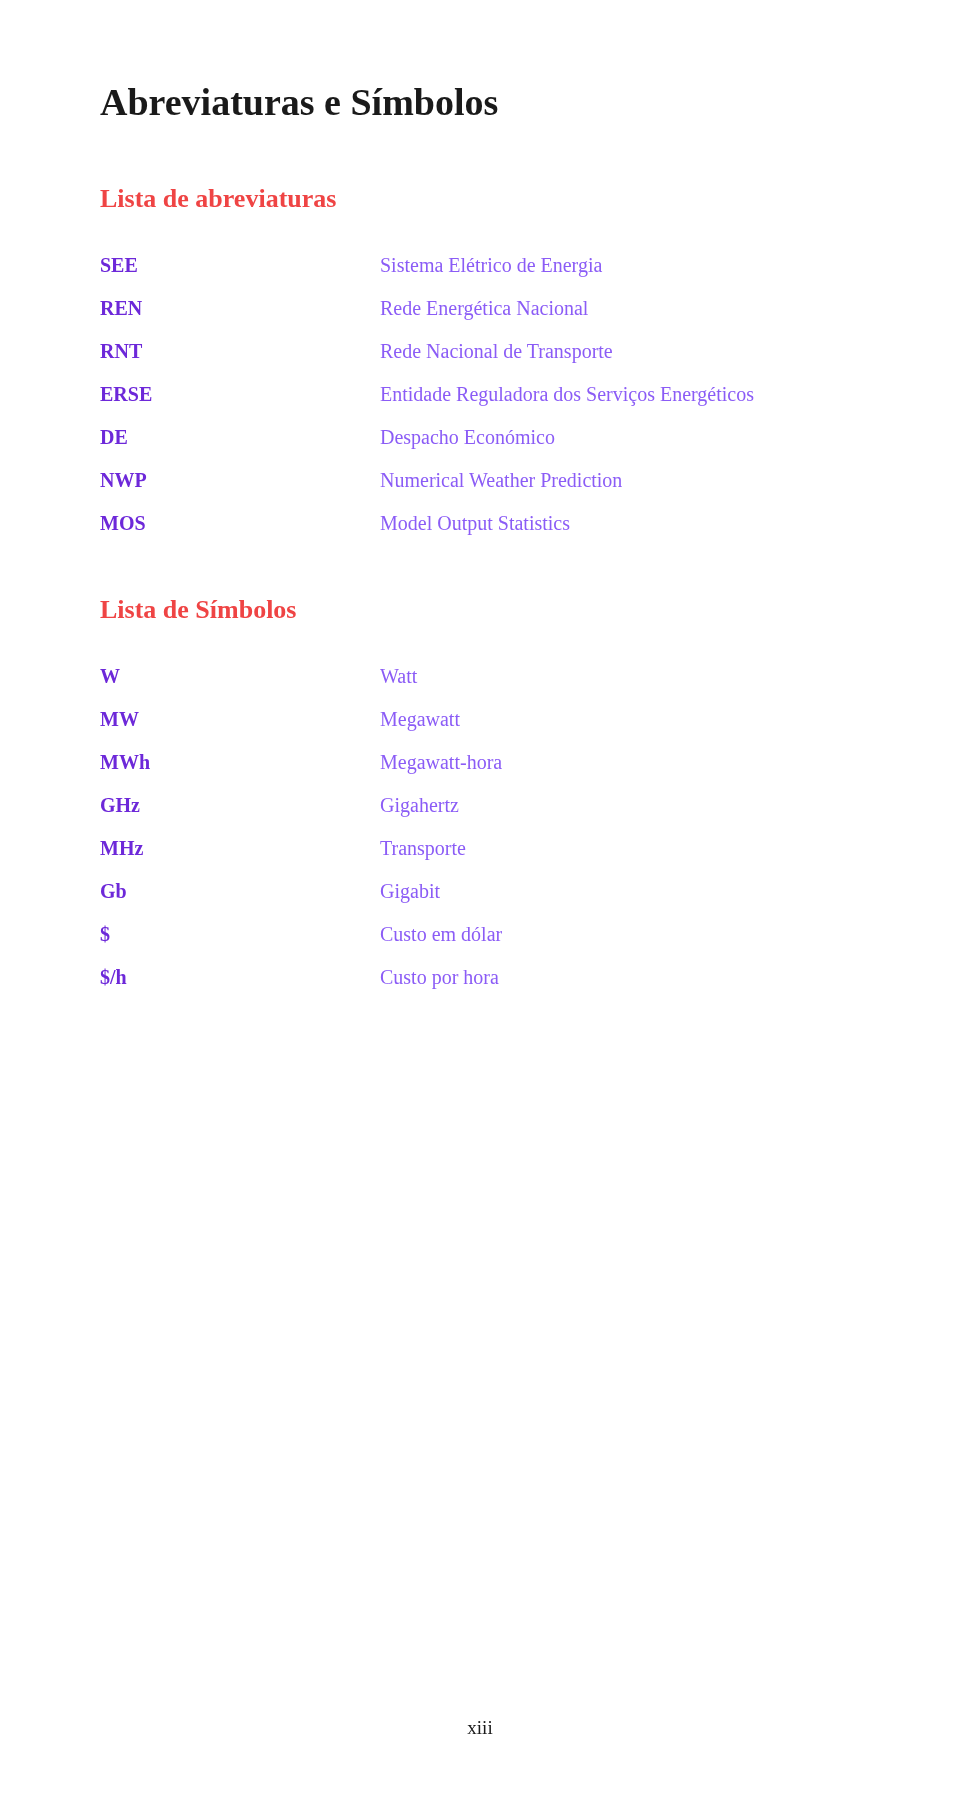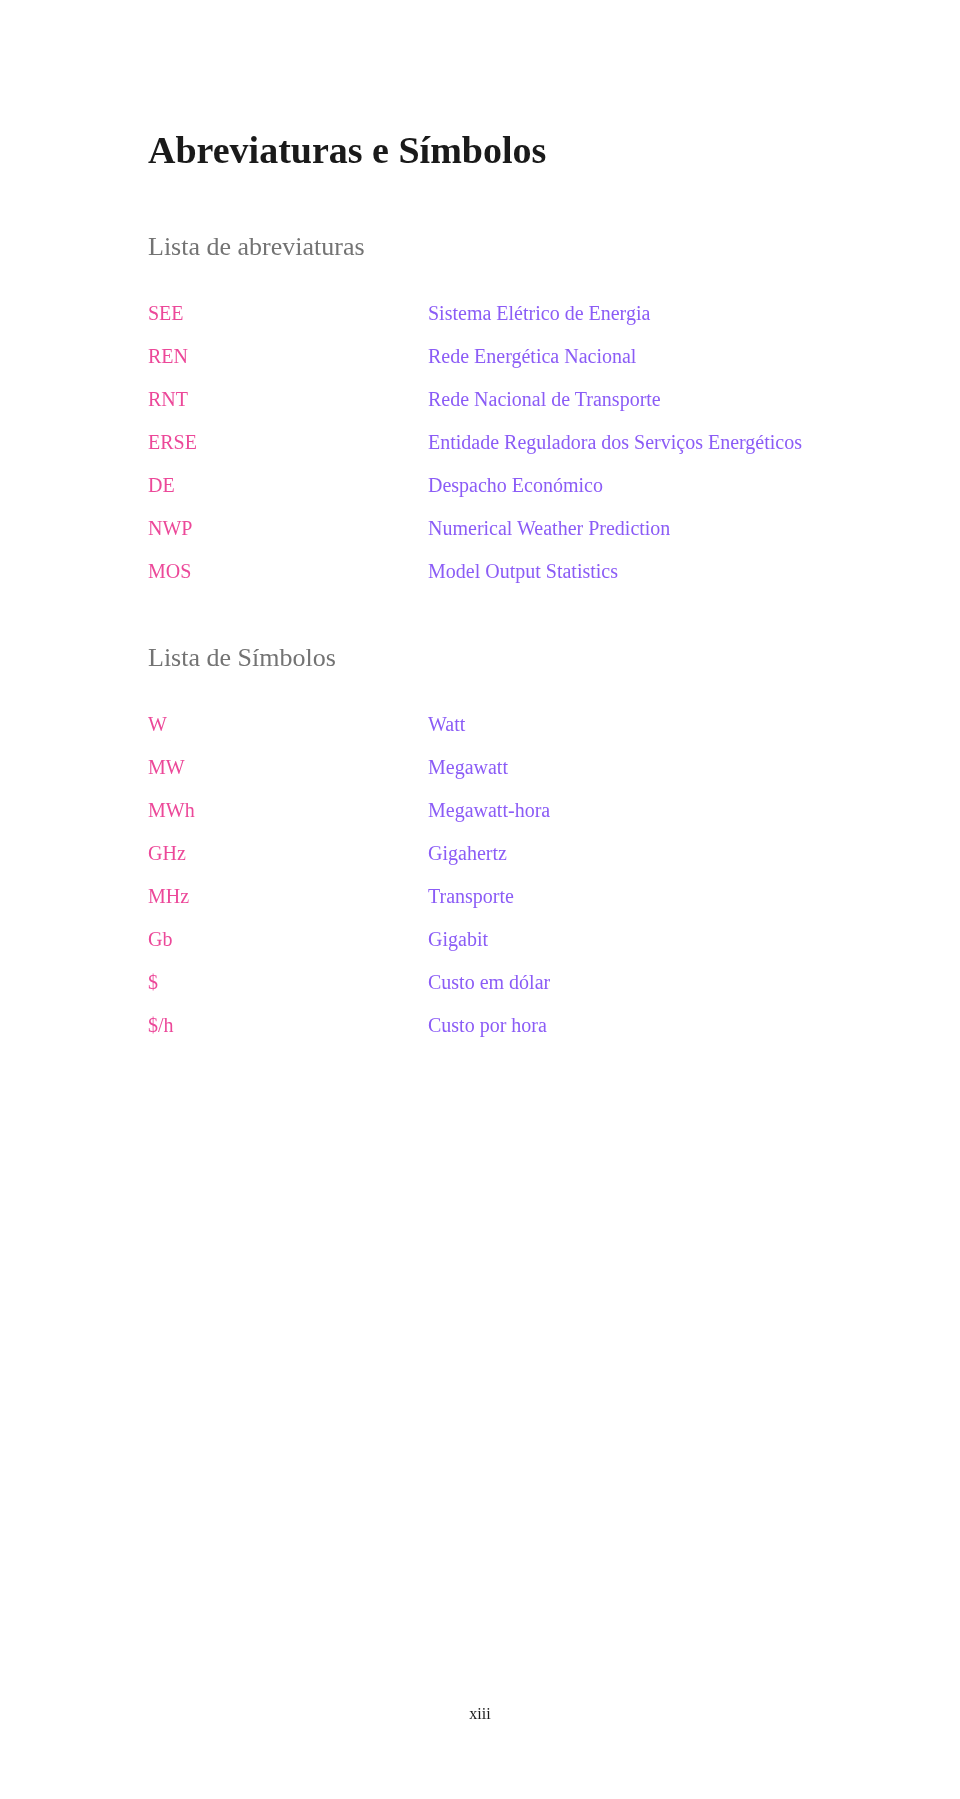--- a/index.html
+++ b/index.html
@@ -1,16 +1,16 @@
 <!DOCTYPE html>
 <html><head>
   <meta charset="utf-8">
   <style>
     * {
-      margin: 16px;
+      margin: 0;
       padding: 0;
       box-sizing: border-box;
     }
 
     body {
       background: #ffffff;
       font-family: "Times New Roman", Times, serif;
       color: #1a1a1a;
       width: 960px;
       min-height: 1799px;
@@ -19,54 +19,54 @@
 
     .page-title {
       font-size: 38px;
       font-weight: bold;
       margin-bottom: 60px;
       color: #1a1a1a;
     }
 
     .section-title {
       font-size: 26px;
-      font-weight: normal;
+      font-weight: bold;
       margin-bottom: 30px;
-      color: #737373;
+      color: #ef4444;
     }
 
     .abbrev-table {
       width: 100%;
       border-collapse: collapse;
       margin-bottom: 50px;
     }
 
     .abbrev-table tr td {
       padding: 10px 0;
       font-size: 20px;
       vertical-align: top;
     }
 
     .abbrev-table tr td:first-child {
       width: 280px;
-      font-weight: normal;
-      color: #ec4899;
+      font-weight: bold;
+      color: #6d28d9;
     }
 
     .abbrev-table tr td:last-child {
       color: #8b5cf6;
     }
 
     .footer {
       position: absolute;
       bottom: 60px;
       left: 0;
       right: 0;
       text-align: center;
-      font-size: 16px;
+      font-size: 19px;
       color: #1a1a1a;
     }
   </style>
 </head>
 <body>
 
 <h1 class="page-title">Abreviaturas e Símbolos</h1>
 
 <h2 class="section-title">Lista de abreviaturas</h2>
 

